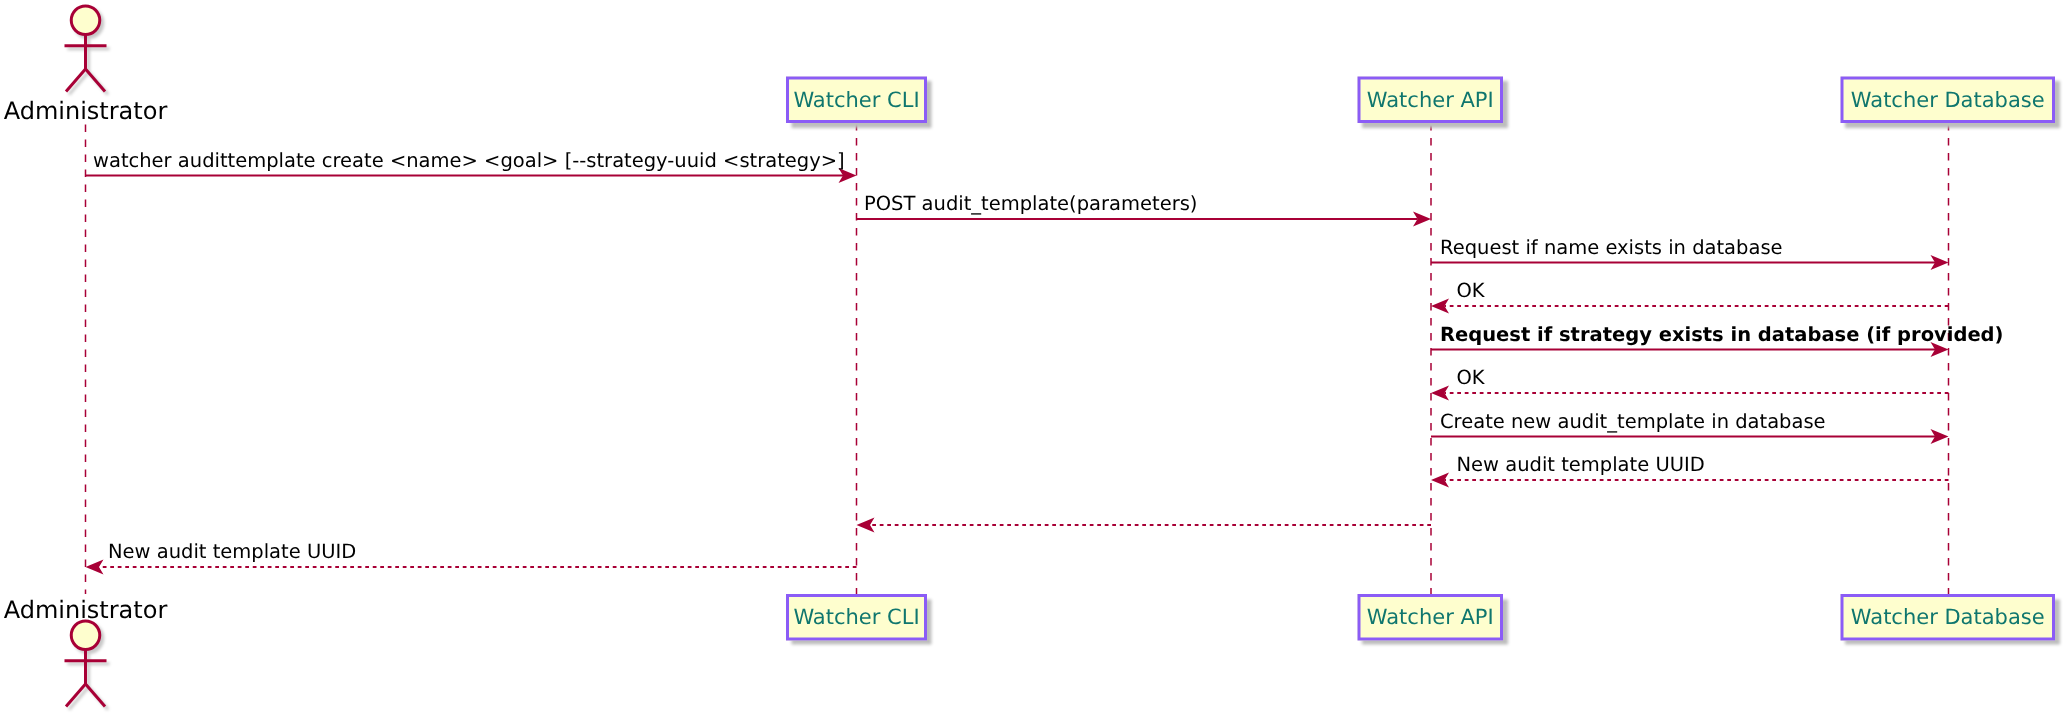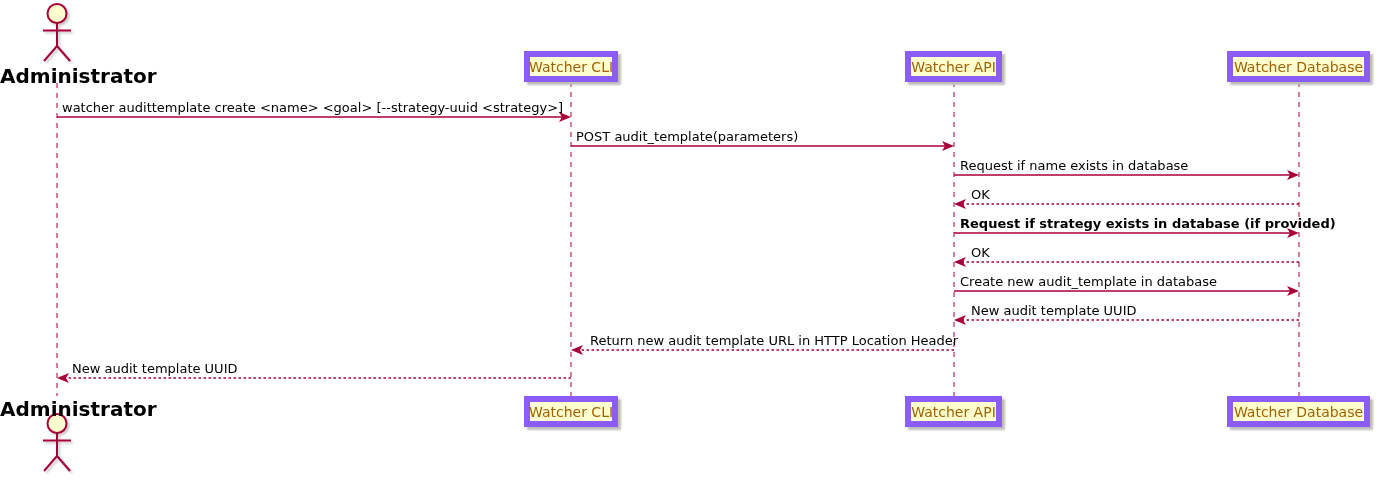--- a/index.html
+++ b/index.html
@@ -16,33 +16,32 @@
   .msgline.dashed{stroke-dasharray:2.5,2.5;}
   .arrowhead{fill:#A80036;stroke:none;}
   .actor-fig{filter:drop-shadow(2.5px 2.5px 1px #c8c8c8);}
   .actor-fig line{stroke:#A80036;stroke-width:2;}
   .actor-fig circle{stroke:#A80036;stroke-width:2;fill:#FEFECE;}
   .pbox{
     position:absolute;
     box-sizing:border-box;
     height:31px;
     background:#FEFECE;
-    border:6px solid #8b5cf6;
+    border:2px solid #8b5cf6;
     box-shadow:3px 3px 2px #bdbdbd;
     display:flex;align-items:center;justify-content:center;
-    font-size:14px;color:#a16207;
+    font-size:14px;color:#0f766e;
     white-space:nowrap;
   }
   .actor-label{
     position:absolute;
     width:114px;
-    text-align:left;
-    font-size:20px;color:#000;
+    text-align:center;
+    font-size:16px;color:#000;
     white-space:nowrap;
-    font-weight:bold;
   }
   .msg{
     position:absolute;
     font-size:13px;color:#000;
     white-space:nowrap;
     line-height:16px;
   }
 </style>
 </head>
 <body>
@@ -126,16 +125,15 @@
   <div class="pbox" style="left:1227px;top:396px;width:143px;">Watcher Database</div>
 
   <div class="msg" style="left:576px;top:129px;">POST audit_template(parameters)</div>
   <div class="msg" style="left:62px;top:100px;">watcher audittemplate create &lt;name&gt; &lt;goal&gt; [--strategy-uuid &lt;strategy&gt;]</div>
   <div class="msg" style="left:960px;top:158px;">Request if name exists in database</div>
   <div class="msg" style="left:971px;top:187px;">OK</div>
   <div class="msg" style="left:960px;top:216px;font-weight:bold;">Request if strategy exists in database (if provided)</div>
   <div class="msg" style="left:971px;top:245px;">OK</div>
   <div class="msg" style="left:960px;top:274px;">Create new audit_template in database</div>
   <div class="msg" style="left:971px;top:303px;">New audit template UUID</div>
-  <div class="msg" style="left:590px;top:333px;">Return new audit template URL in HTTP Location Header</div>
   <div class="msg" style="left:72px;top:361px;">New audit template UUID</div>
 
 </div>
 
 </body></html>

